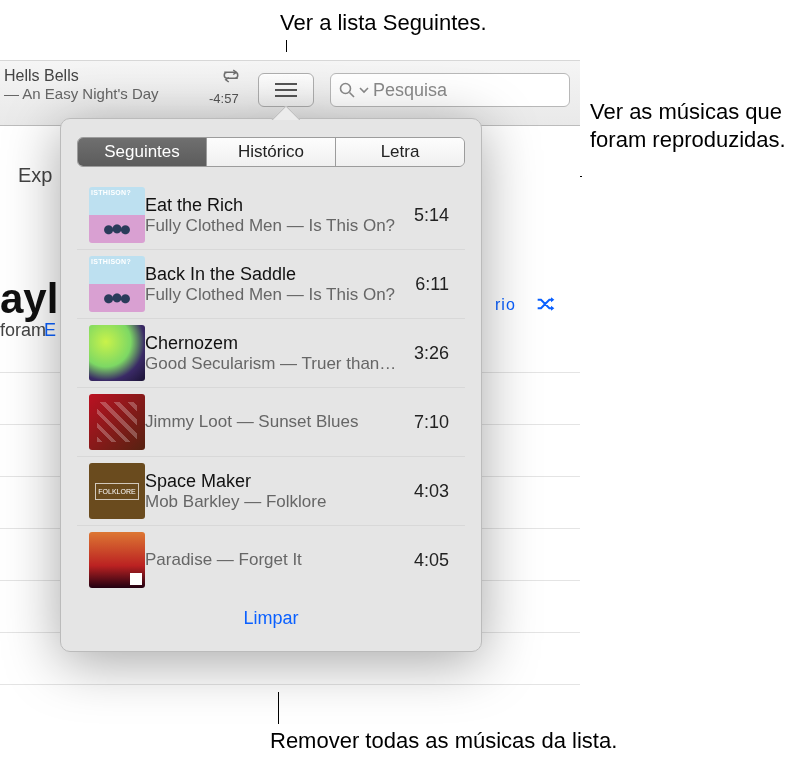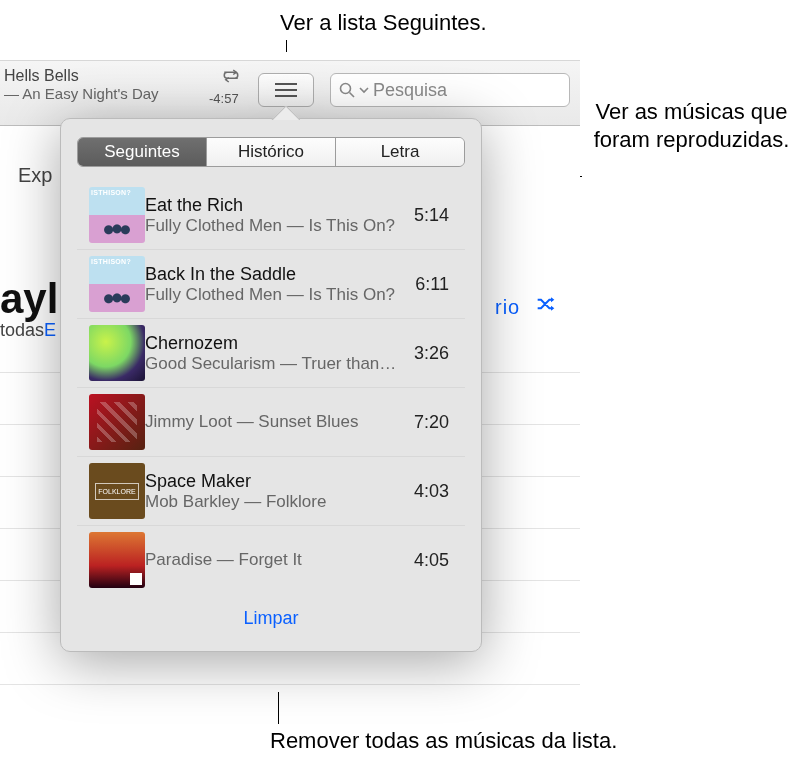--- a/index.html
+++ b/index.html
@@ -24,21 +24,20 @@
     top: 40px; left: 286px;
     width: 1px; height: 40px;
     background: #000;
   }
   
   .annot-right {
     position: absolute;
     top: 98px; left: 590px;
     font-size: 22px;
     line-height: 1.25;
-    text-align: center;
   }
   .annot-right-leader-h {
     position: absolute;
     top: 176px; left: 482px;
     height: 1px; width: 100px;
     background: #000;
   }
   .annot-right-leader-v {
     position: absolute;
     top: 160px; left: 294px;
@@ -140,21 +139,21 @@
   .frag-utos {
     position:absolute; top: 320px; left: 0;
     font-size: 18px; color: #444;
   }
   .frag-E {
     position:absolute; top: 320px; left: 44px;
     font-size: 18px; color: #0a60ff;
   }
   .frag-tio {
     position:absolute; top: 296px; left: 495px;
-    font-size: 20px; color: #0a60ff; letter-spacing:1px;
+    font-size: 16px; color: #0a60ff; letter-spacing:1px;
   }
   .shuffle2 {
     position:absolute; top: 296px; left: 536px;
     width: 20px; height: 16px; color: #0a60ff;
   }
   .row-line {
     position:absolute; left:0; width:580px; height:1px; background:#e4e4e4;
   }
 
   
@@ -298,21 +297,21 @@
     </svg>
     <svg class="chev" viewBox="0 0 10 10">
       <path d="M1 3 l4 4 4-4" fill="none" stroke="#8a8a8a" stroke-width="1.6"></path>
     </svg>
     <span>Pesquisa</span>
   </div>
 </div>
 
 <div class="frag-exp">Exp</div>
 <div class="frag-ayl">ayli</div>
-<div class="frag-utos">todas</div>
+<div class="frag-utos">foram</div>
 <div class="frag-E">E</div>
 <div class="frag-tio">rio</div>
 <svg class="shuffle2" viewBox="0 0 24 18">
   <path d="M2 4 h4 l10 10 h4 M2 14 h4 l10 -10 h4" fill="none" stroke="currentColor" stroke-width="2.4"></path>
   <path d="M18 1 l4 3 -4 3 M18 11 l4 3 -4 3" fill="currentColor"></path>
 </svg>
 
 <div class="popover-wrap">
   <div class="popover-arrow"></div>
   <div class="popover">
@@ -350,21 +349,21 @@
           <div class="track-sub">Good Secularism — Truer than…</div>
         </div>
         <div class="track-dur">3:26</div>
       </div>
 
       <div class="track">
         <div class="art art4"></div>
         <div class="track-info">
           <div class="track-sub">Jimmy Loot — Sunset Blues</div>
         </div>
-        <div class="track-dur">7:20</div>
+        <div class="track-dur">7:10</div>
       </div>
 
       <div class="track">
         <div class="art art5"></div>
         <div class="track-info">
           <div class="track-title">Space Maker</div>
           <div class="track-sub">Mob Barkley — Folklore</div>
         </div>
         <div class="track-dur">4:03</div>
       </div>

